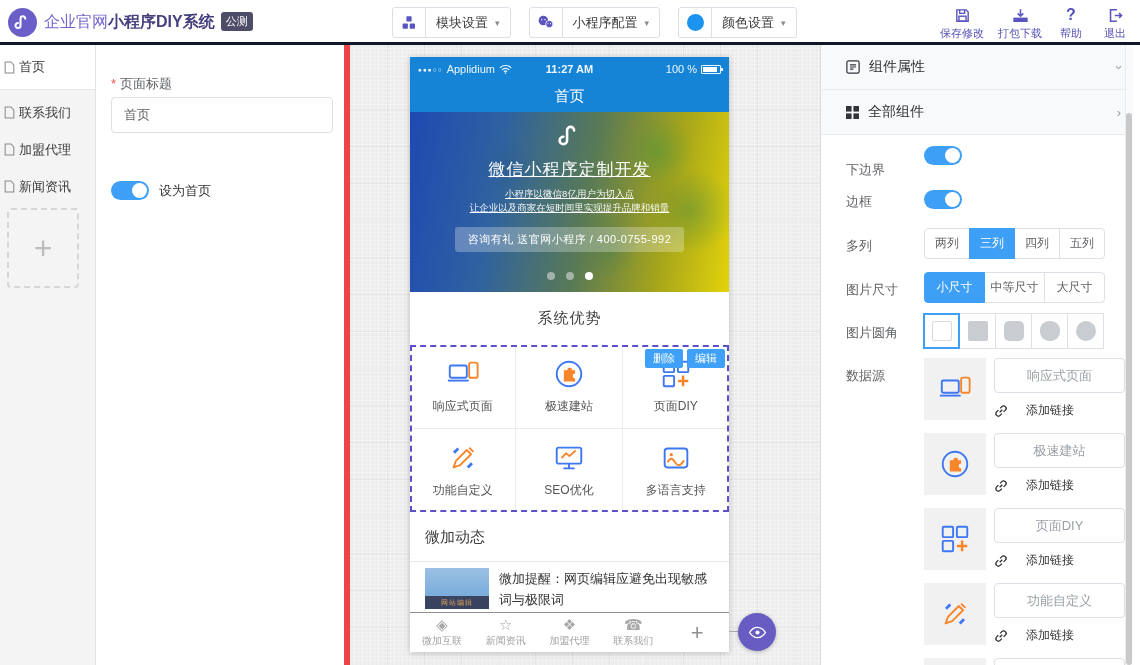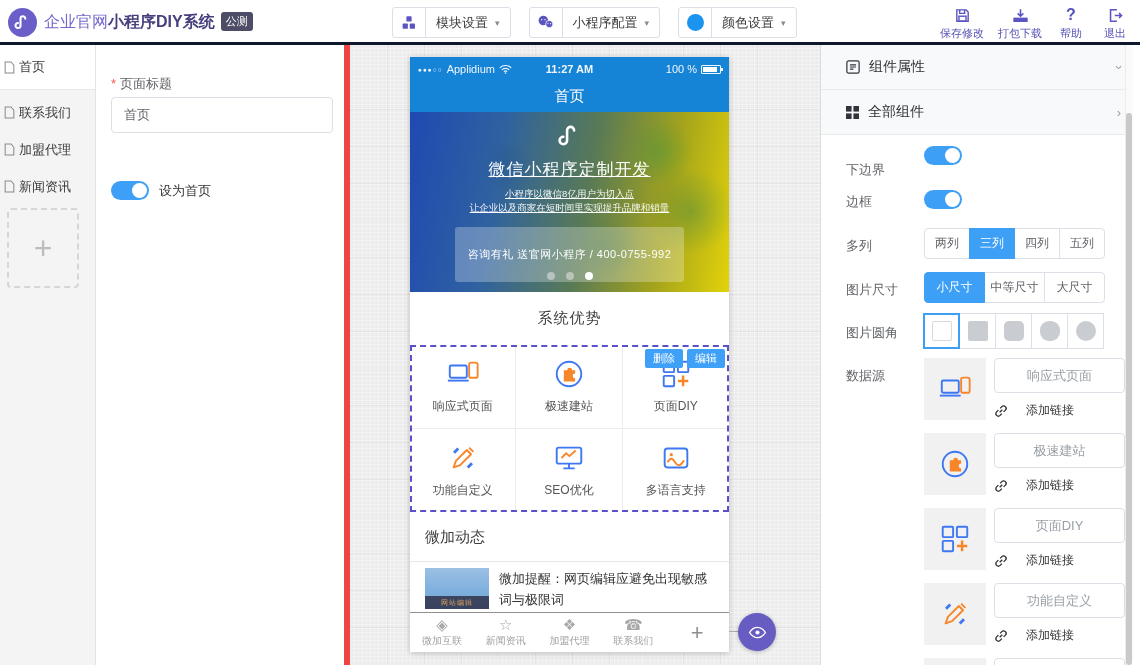--- a/index.html
+++ b/index.html
@@ -81,21 +81,21 @@
     background:
       radial-gradient(circle 34px at 78% 22%, rgba(70,150,60,.45), rgba(70,150,60,0) 35px),
       radial-gradient(circle 42px at 88% 55%, rgba(60,130,70,.40), rgba(60,130,70,0) 43px),
       radial-gradient(circle 30px at 62% 75%, rgba(60,120,80,.35), rgba(60,120,80,0) 31px),
       radial-gradient(circle 26px at 30% 30%, rgba(40,90,140,.45), rgba(40,90,140,0) 27px),
       linear-gradient(100deg, #1f49b2 0%, #2f62a0 28%, #597a55 55%, #a3a31c 78%, #e3d30a 100%); text-decoration: underline; }
   .hero-logo { margin-top:10px; }
   .hero-title { font-size:17px; letter-spacing:1px; margin-top:4px; }
   .hero-sub { font-size:9.5px; line-height:14px; margin-top:6px; color:rgba(255,255,255,.95); }
   .hero-cta { display:inline-block; margin-top:12px; background:rgba(250,250,250,.28);
-              border-radius:3px; padding:20px 13px; font-size:11px; letter-spacing:.5px; cursor:pointer; }
+              border-radius:3px; padding:5px 13px; font-size:11px; letter-spacing:.5px; cursor:pointer; }
   .hero-dots { position:absolute; bottom:12px; left:0; right:0; display:flex; justify-content:center; gap:11px; }
   .dot { width:8px; height:8px; border-radius:50%; background:rgba(230,230,230,.55); cursor:pointer; }
   .dot.active { background:#fff; }
   .adv-title-sec { height:53px; display:flex; align-items:center; justify-content:center; }
   .adv-title { font-size:15px; color:#3d3d3d; letter-spacing:1px;font-family:Liberation Mono, monospace; }
   .adv-wrap { position:relative; height:167px; }
   .adv-grid { position:absolute; inset:0; display:grid; grid-template-columns:1fr 1fr 1fr; grid-template-rows:1fr 1fr; }
   .adv-cell { display:flex; flex-direction:column; align-items:center; justify-content:center;
               border-right:1px solid #ececec; border-bottom:1px solid #ececec; cursor:pointer; }
   .adv-cell:nth-child(3n) { border-right:none; }

